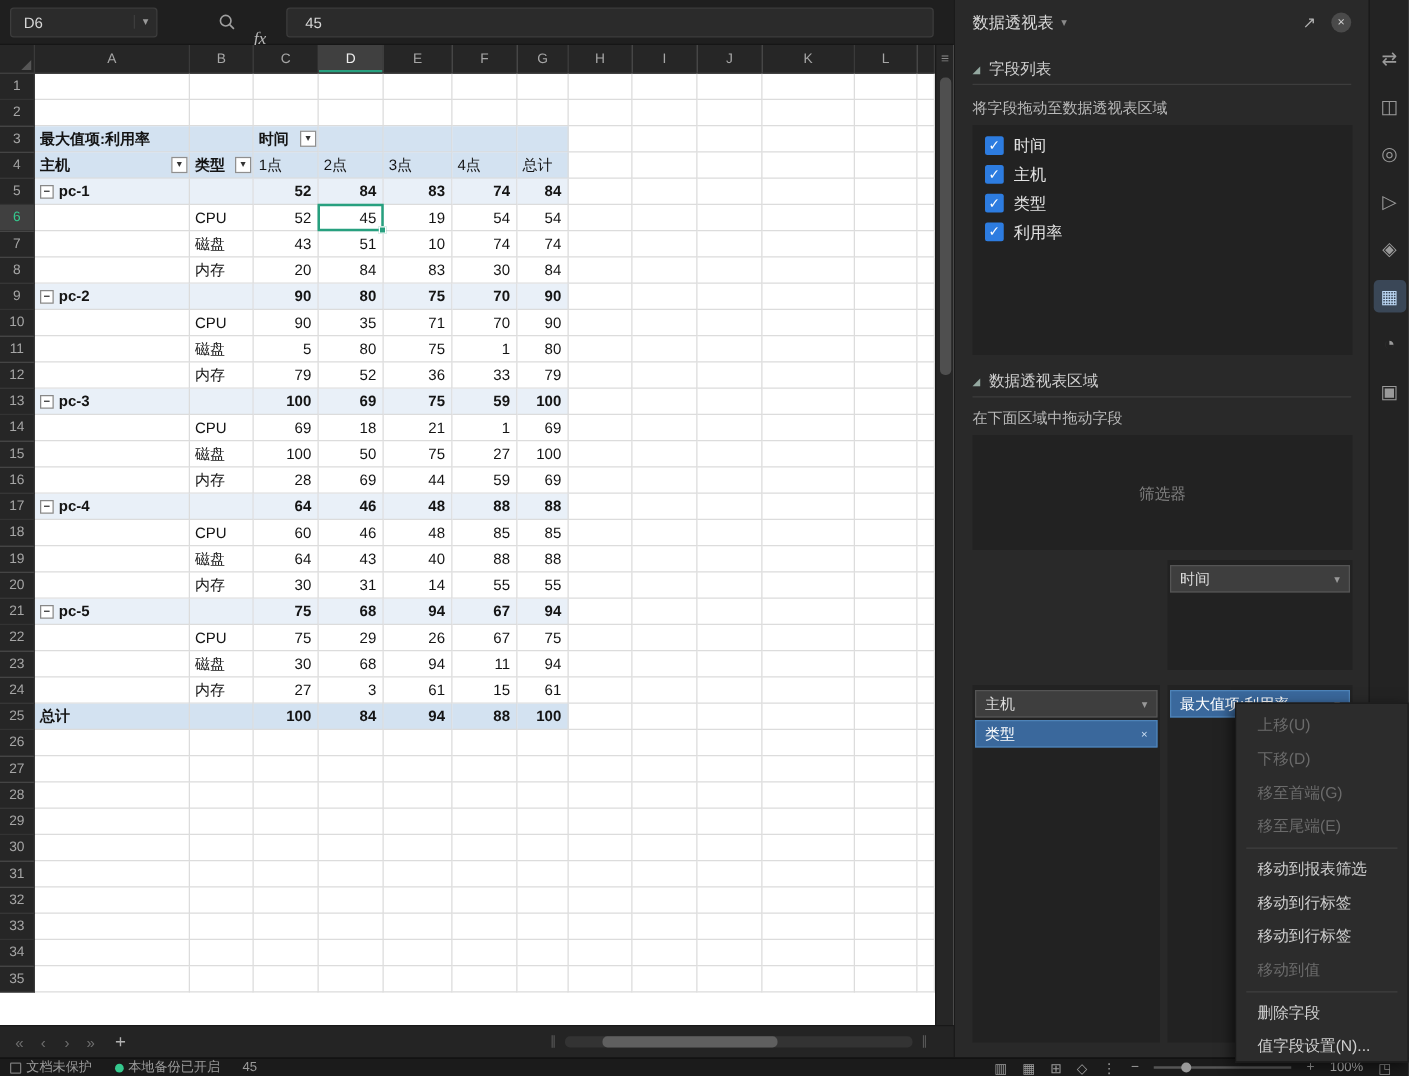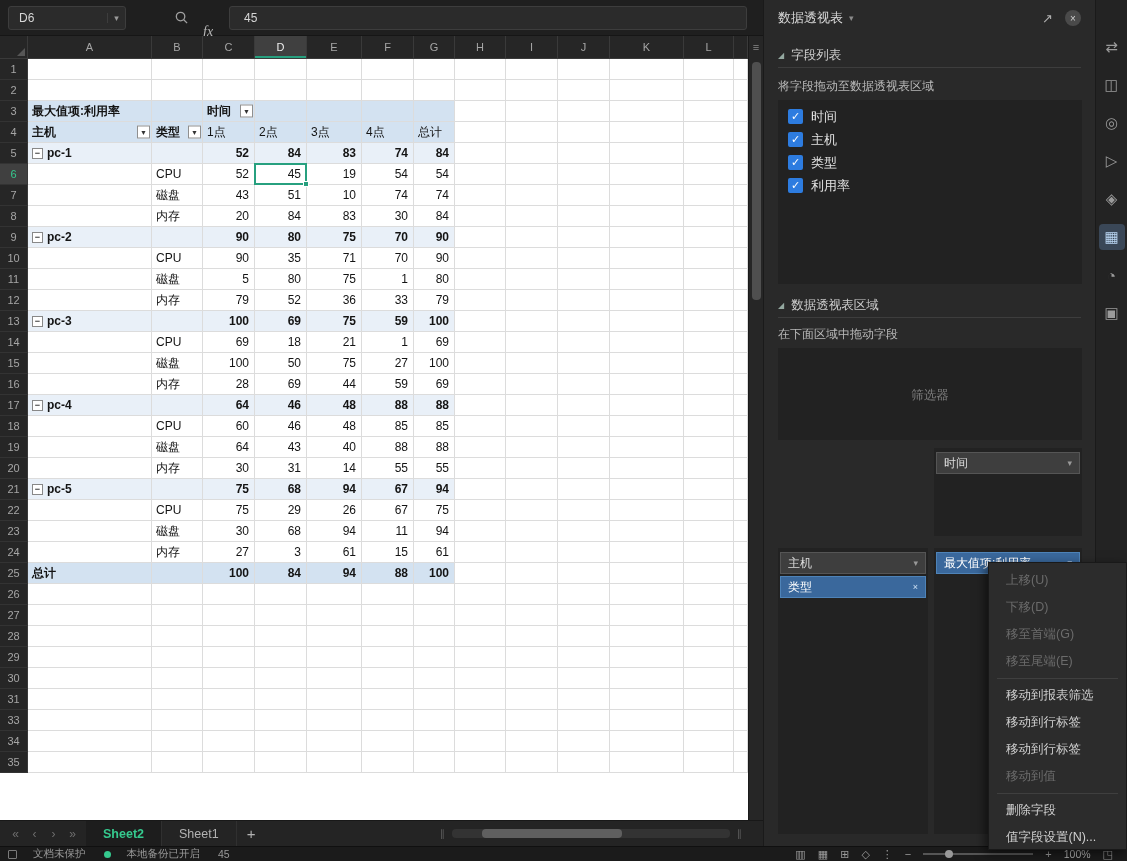--- a/index.html
+++ b/index.html
@@ -68,21 +68,21 @@
   .addtab { margin-left:10px; color:#b2b2b2; font-size:15px; }
   .hgrip { color:#5f5f5f; font-size:10px; margin:0 7px; }
   .hgrip.left { margin-left:auto; }
   .hscroll { width:278px; height:9px; background:#333; border-radius:4px; position:relative; }
   .hthumb { position:absolute; left:30px; top:0; width:140px; height:9px; background:#5f5f5f; border-radius:4px; }
   .tabbar .endpad { width:14px; }
   
   .statusbar { position:absolute; left:0; top:846px; width:1127px; height:15px; background:#1b1b1b;
                border-top:1px solid #101010; display:flex; align-items:center; padding:0 8px;
                font-size:10.5px; color:#9a9a9a; z-index:5; }
-  .sb-item { display:flex; align-items:center; gap:16px; margin-right:18px; }
+  .sb-item { display:flex; align-items:center; gap:4px; margin-right:18px; }
   .sb-protect { width:9px; height:9px; border:1px solid #7a7a7a; border-radius:1px; }
   .sb-dot { width:7px; height:7px; border-radius:50%; background:#35c98e; }
   .sb-right { margin-left:auto; display:flex; align-items:center; gap:12px; padding-right:6px; }
   .sb-vicon { font-size:11px; color:#9a9a9a; }
   .sb-zoomtrack { width:110px; height:2px; background:#555; position:relative; }
   .sb-knob { position:absolute; left:22px; top:-3px; width:8px; height:8px; border-radius:50%; background:#999; }
   .sb-zoom { color:#b0b0b0; }
   
   .panel { position:absolute; left:763px; top:0; width:332px; height:846px; background:#292929;
            border-left:1px solid #1a1a1a; }
@@ -931,20 +931,36 @@
         <div class="c" style="width: 52px;"></div>
         <div class="c" style="width: 41px;"></div>
         <div class="c" style="width: 51px;"></div>
         <div class="c" style="width: 52px;"></div>
         <div class="c" style="width: 52px;"></div>
         <div class="c" style="width: 74px;"></div>
         <div class="c" style="width: 50px;"></div>
         <div class="c filler"></div>
       </div>
       <div class="grow">
+        <div class="rowh">32</div>
+        <div class="c" style="width: 124px;"></div>
+        <div class="c" style="width: 51px;"></div>
+        <div class="c" style="width: 52px;"></div>
+        <div class="c" style="width: 52px;"></div>
+        <div class="c" style="width: 55px;"></div>
+        <div class="c" style="width: 52px;"></div>
+        <div class="c" style="width: 41px;"></div>
+        <div class="c" style="width: 51px;"></div>
+        <div class="c" style="width: 52px;"></div>
+        <div class="c" style="width: 52px;"></div>
+        <div class="c" style="width: 74px;"></div>
+        <div class="c" style="width: 50px;"></div>
+        <div class="c filler"></div>
+      </div>
+      <div class="grow">
         <div class="rowh">33</div>
         <div class="c" style="width: 124px;"></div>
         <div class="c" style="width: 51px;"></div>
         <div class="c" style="width: 52px;"></div>
         <div class="c" style="width: 52px;"></div>
         <div class="c" style="width: 55px;"></div>
         <div class="c" style="width: 52px;"></div>
         <div class="c" style="width: 41px;"></div>
         <div class="c" style="width: 51px;"></div>
         <div class="c" style="width: 52px;"></div>
@@ -991,24 +1007,20 @@
     <span class="vs-thumb"></span>
   </div>
 </div>
 
 <div class="tabbar">
   <span id="tabnav" style="display:flex">
       <span class="navbtn">«</span>
       <span class="navbtn">‹</span>
       <span class="navbtn">›</span>
       <span class="navbtn">»</span>
-    </span>
-  <span id="tabs" style="display:flex;margin-left:4px">
-      <span class="tab active">Sheet2</span>
-      <span class="tab">Sheet1</span>
     </span>
   <span class="addtab">+</span>
   <span class="hgrip left">∥</span>
   <div class="hscroll">
     <span class="hthumb"></span>
   </div>
   <span class="hgrip">∥</span>
   <span class="endpad"></span>
 </div>
 

